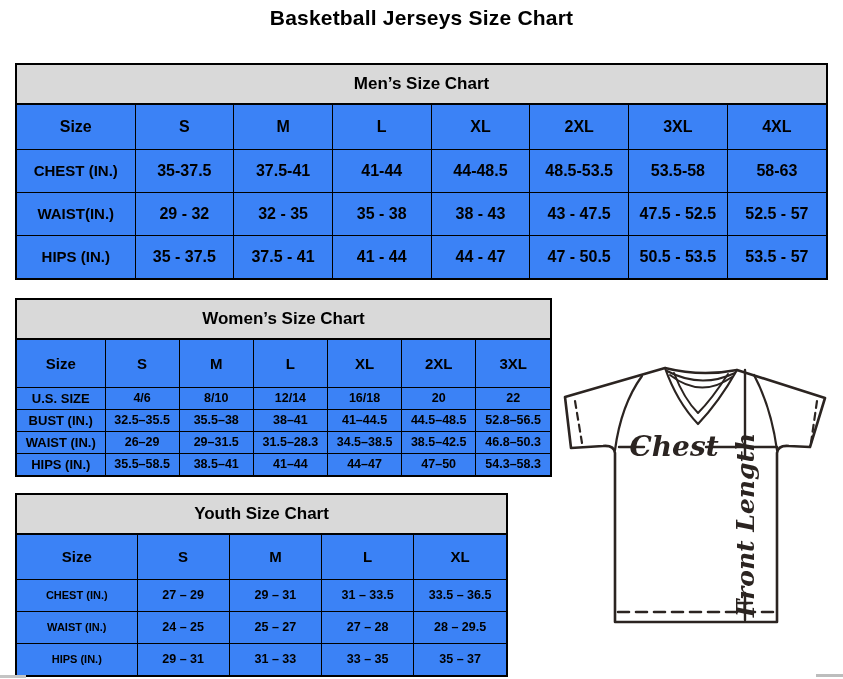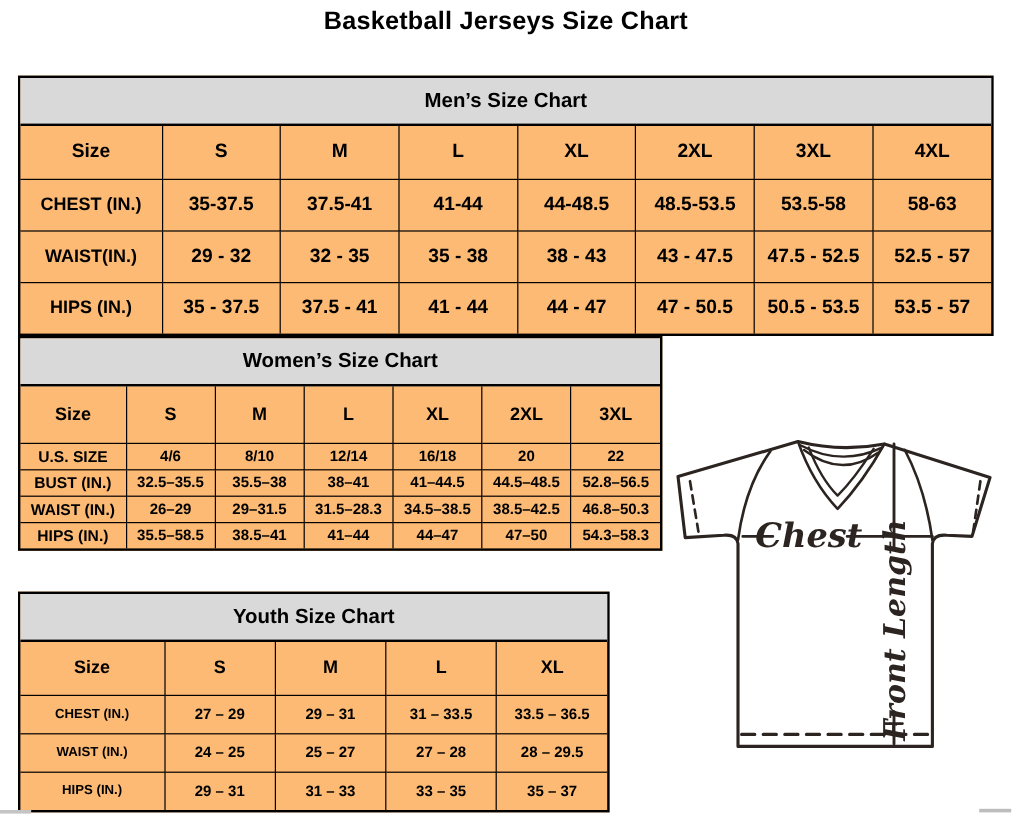--- a/index.html
+++ b/index.html
@@ -5,21 +5,21 @@
   html,body{margin:0;padding:0;background:#fff;}
   #screen{
     position:relative;width:843px;height:679px;background:#ffffff;overflow:hidden;
     font-family:"Liberation Sans",sans-serif;color:#000;
   }
   .page-title{
     position:absolute;left:0;top:6px;width:100%;text-align:center;
     font-size:21px;font-weight:bold;letter-spacing:.2px;
   }
   .size-chart{
-    position:absolute;border:2px solid #000;background:#fdba74;box-sizing:border-box;
+    position:absolute;border:2px solid #000;background:#3b82f6;box-sizing:border-box;
   }
   .band{
     display:flex;align-items:center;justify-content:center;
     background:#d9d9d9;border-bottom:2px solid #000;
     font-size:17px;font-weight:bold;
   }
   table{border-collapse:collapse;table-layout:fixed;width:100%;padding-left:36px;}
   th,td{
     border:1.5px solid #000;text-align:center;vertical-align:middle;
     font-weight:bold;padding:0;box-sizing:border-box;
@@ -98,21 +98,21 @@
             <td>37.5 - 41</td>
             <td>41 - 44</td>
             <td>44 - 47</td>
             <td>47 - 50.5</td>
             <td>50.5 - 53.5</td>
             <td>53.5 - 57</td>
           </tr>
         </tbody>
       </table>
     </section>
-  <section class="size-chart tbl-womens" style="left: 15px; top: 280px; width: 537px;">
+  <section class="size-chart tbl-womens" style="left: 15px; top: 298px; width: 537px;">
       <div class="band" style="height: 38px;">Women’s Size Chart</div>
       <table>
         <thead>
           <tr>
             <th style="width: 88px;">Size</th>
             <th>S</th>
             <th>M</th>
             <th>L</th>
             <th>XL</th>
             <th>2XL</th>

